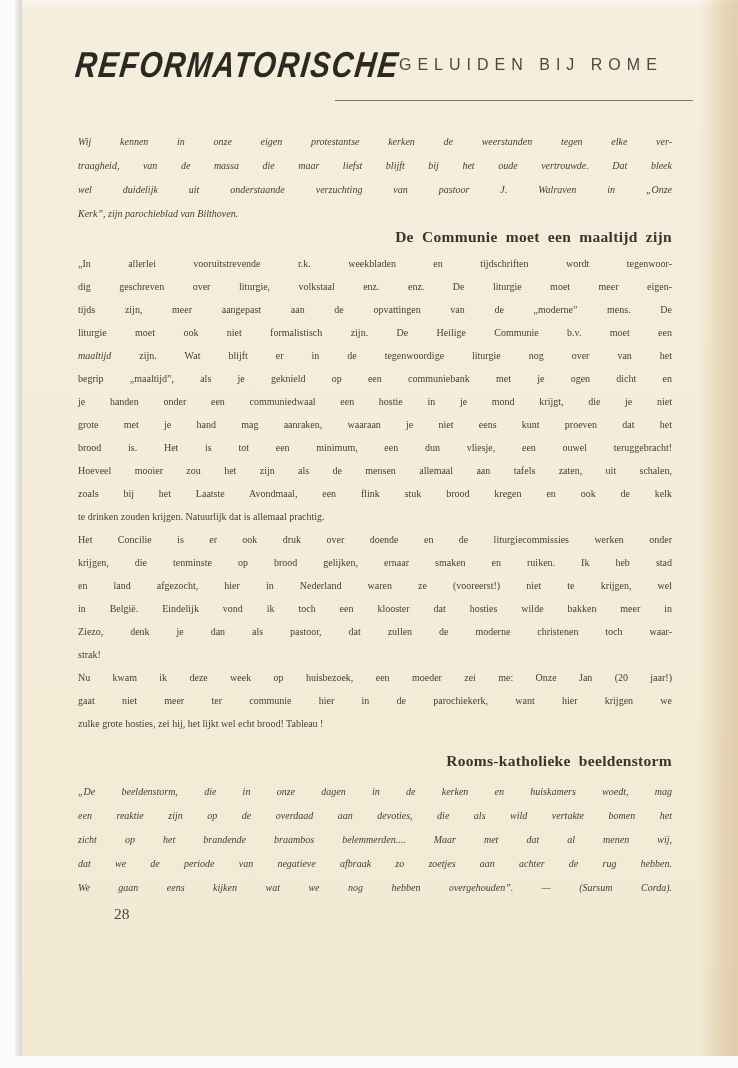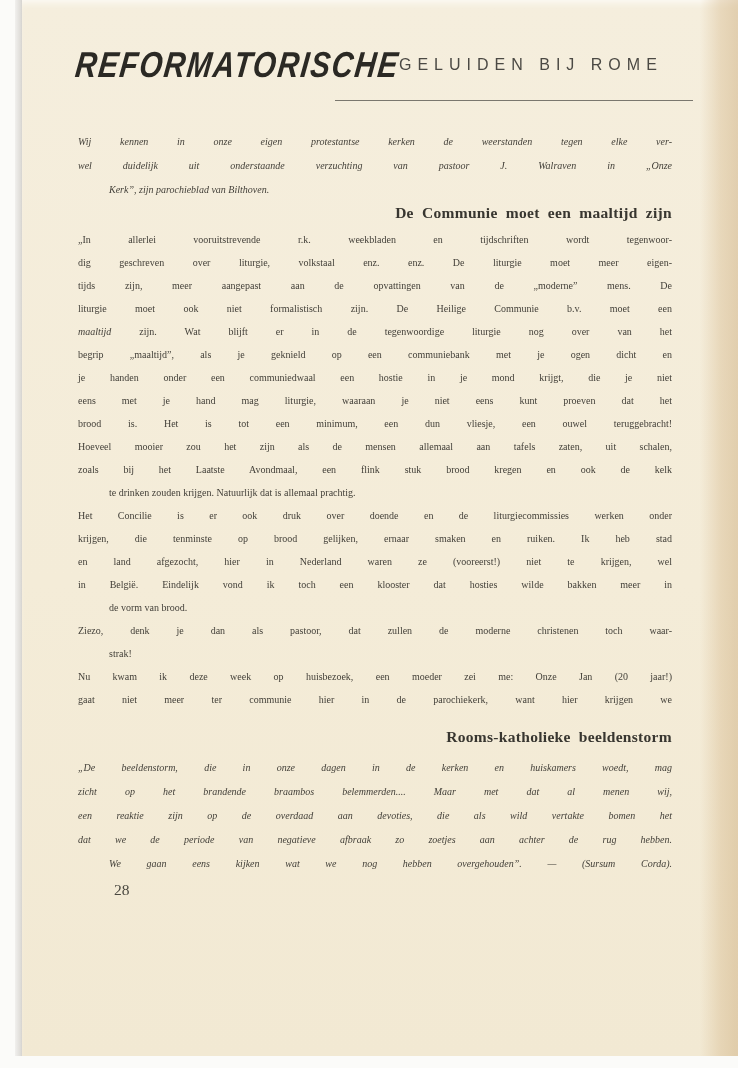--- a/index.html
+++ b/index.html
@@ -43,21 +43,21 @@
   }
   .header-rule{
     position:absolute; left:257px; right:-21px; top:58px; height:1px;
     background:var(--rule);
   }
 
   .para{font-size:10px; line-height:23px;}
   .para.italic{font-style:italic; line-height:24px;}
   .it{font-style:italic;}
   .para .line{text-align:justify; text-align-last:justify;}
-  .para .line.last{text-align-last:left;margin-left:31px;}
+  .para .line.last{text-align-last:left;}
   .para.jl .line.last{text-align-last:justify;}
 
   .intro-block{margin-top:0;}
   section h2{
     font-size:15.5px; font-weight:bold; text-align:right;
     color:var(--heading-ink); word-spacing:4px; letter-spacing:0.3px;
     line-height:20px; margin:0 0 5px 0;
   }
   #section-0{margin-top:1px;font-family:Liberation Serif, serif;}
   #section-1{margin-top:16px;}
@@ -76,69 +76,70 @@
 
     <header>
       <div class="title">REFORMATORISCHE</div>
       <div class="subtitle">GELUIDEN BIJ ROME</div>
       <div class="header-rule"></div>
     </header>
 
     <div class="intro-block">
         <div class="para italic">
           <div class="line"><span>Wij kennen in onze eigen protestantse kerken de weerstanden tegen elke ver-</span></div>
+          <div class="line"><span>traagheid, van de massa die maar liefst blijft bij het oude vertrouwde. Dat bleek</span></div>
           <div class="line"><span>wel duidelijk uit onderstaande verzuchting van pastoor J. Walraven in „Onze</span></div>
           <div class="line last"><span>Kerk”, zijn parochieblad van Bilthoven.</span></div>
         </div>
       </div>
 
     <section id="section-0">
       <h2>De Communie moet een maaltijd zijn</h2>
       <div class="paras">
           <div class="para">
             <div class="line"><span>„In allerlei vooruitstrevende r.k. weekbladen en tijdschriften wordt tegenwoor-</span></div>
             <div class="line"><span>dig geschreven over liturgie, volkstaal enz. enz. De liturgie moet meer eigen-</span></div>
             <div class="line"><span>tijds zijn, meer aangepast aan de opvattingen van de „moderne” mens. De</span></div>
             <div class="line"><span>liturgie moet ook niet formalistisch zijn. De Heilige Communie b.v. moet een</span></div>
             <div class="line"><span class="it">maaltijd</span><span> zijn. Wat blijft er in de tegenwoordige liturgie nog over van het</span></div>
             <div class="line"><span>begrip „maaltijd”, als je geknield op een communiebank met je ogen dicht en</span></div>
             <div class="line"><span>je handen onder een communiedwaal een hostie in je mond krijgt, die je niet</span></div>
-            <div class="line"><span>eens met je hand mag liturgie, waaraan je niet eens kunt proeven dat het</span></div>
+            <div class="line"><span>grote met je hand mag aanraken, waaraan je niet eens kunt proeven dat het</span></div>
             <div class="line"><span>brood is. Het is tot een minimum, een dun vliesje, een ouwel teruggebracht!</span></div>
             <div class="line"><span>Hoeveel mooier zou het zijn als de mensen allemaal aan tafels zaten, uit schalen,</span></div>
             <div class="line"><span>zoals bij het Laatste Avondmaal, een flink stuk brood kregen en ook de kelk</span></div>
             <div class="line last"><span>te drinken zouden krijgen. Natuurlijk dat is allemaal prachtig.</span></div>
           </div>
           <div class="para">
             <div class="line"><span>Het Concilie is er ook druk over doende en de liturgiecommissies werken onder</span></div>
           </div>
           <div class="para">
             <div class="line"><span>krijgen, die tenminste op brood gelijken, ernaar smaken en ruiken. Ik heb stad</span></div>
             <div class="line"><span>en land afgezocht, hier in Nederland waren ze (vooreerst!) niet te krijgen, wel</span></div>
             <div class="line"><span>in België. Eindelijk vond ik toch een klooster dat hosties wilde bakken meer in</span></div>
-            <div class="line last"><span>de vorm van brood.</span></div>
           </div>
           <div class="para">
             <div class="line"><span>Ziezo, denk je dan als pastoor, dat zullen de moderne christenen toch waar-</span></div>
             <div class="line last"><span>strak!</span></div>
           </div>
           <div class="para">
             <div class="line"><span>Nu kwam ik deze week op huisbezoek, een moeder zei me: Onze Jan (20 jaar!)</span></div>
             <div class="line"><span>gaat niet meer ter communie hier in de parochiekerk, want hier krijgen we</span></div>
+            <div class="line last"><span>zulke grote hosties, zei hij, het lijkt wel echt brood! Tableau !</span></div>
           </div>
         </div>
     </section>
 
     <section id="section-1">
       <h2>Rooms-katholieke beeldenstorm</h2>
       <div class="paras">
           <div class="para italic jl">
             <div class="line"><span>„De beeldenstorm, die in onze dagen in de kerken en huiskamers woedt, mag</span></div>
+            <div class="line"><span>een reaktie zijn op de overdaad aan devoties, die als wild vertakte bomen het</span></div>
             <div class="line"><span>zicht op het brandende braambos belemmerden.... Maar met dat al menen wij,</span></div>
-            <div class="line"><span>een reaktie zijn op de overdaad aan devoties, die als wild vertakte bomen het</span></div>
             <div class="line"><span>dat we de periode van negatieve afbraak zo zoetjes aan achter de rug hebben.</span></div>
             <div class="line last"><span>We gaan eens kijken wat we nog hebben overgehouden”. — (Sursum Corda).</span></div>
           </div>
         </div>
     </section>
 
     <div class="page-number">28</div>
 
   </div>
 </div>

